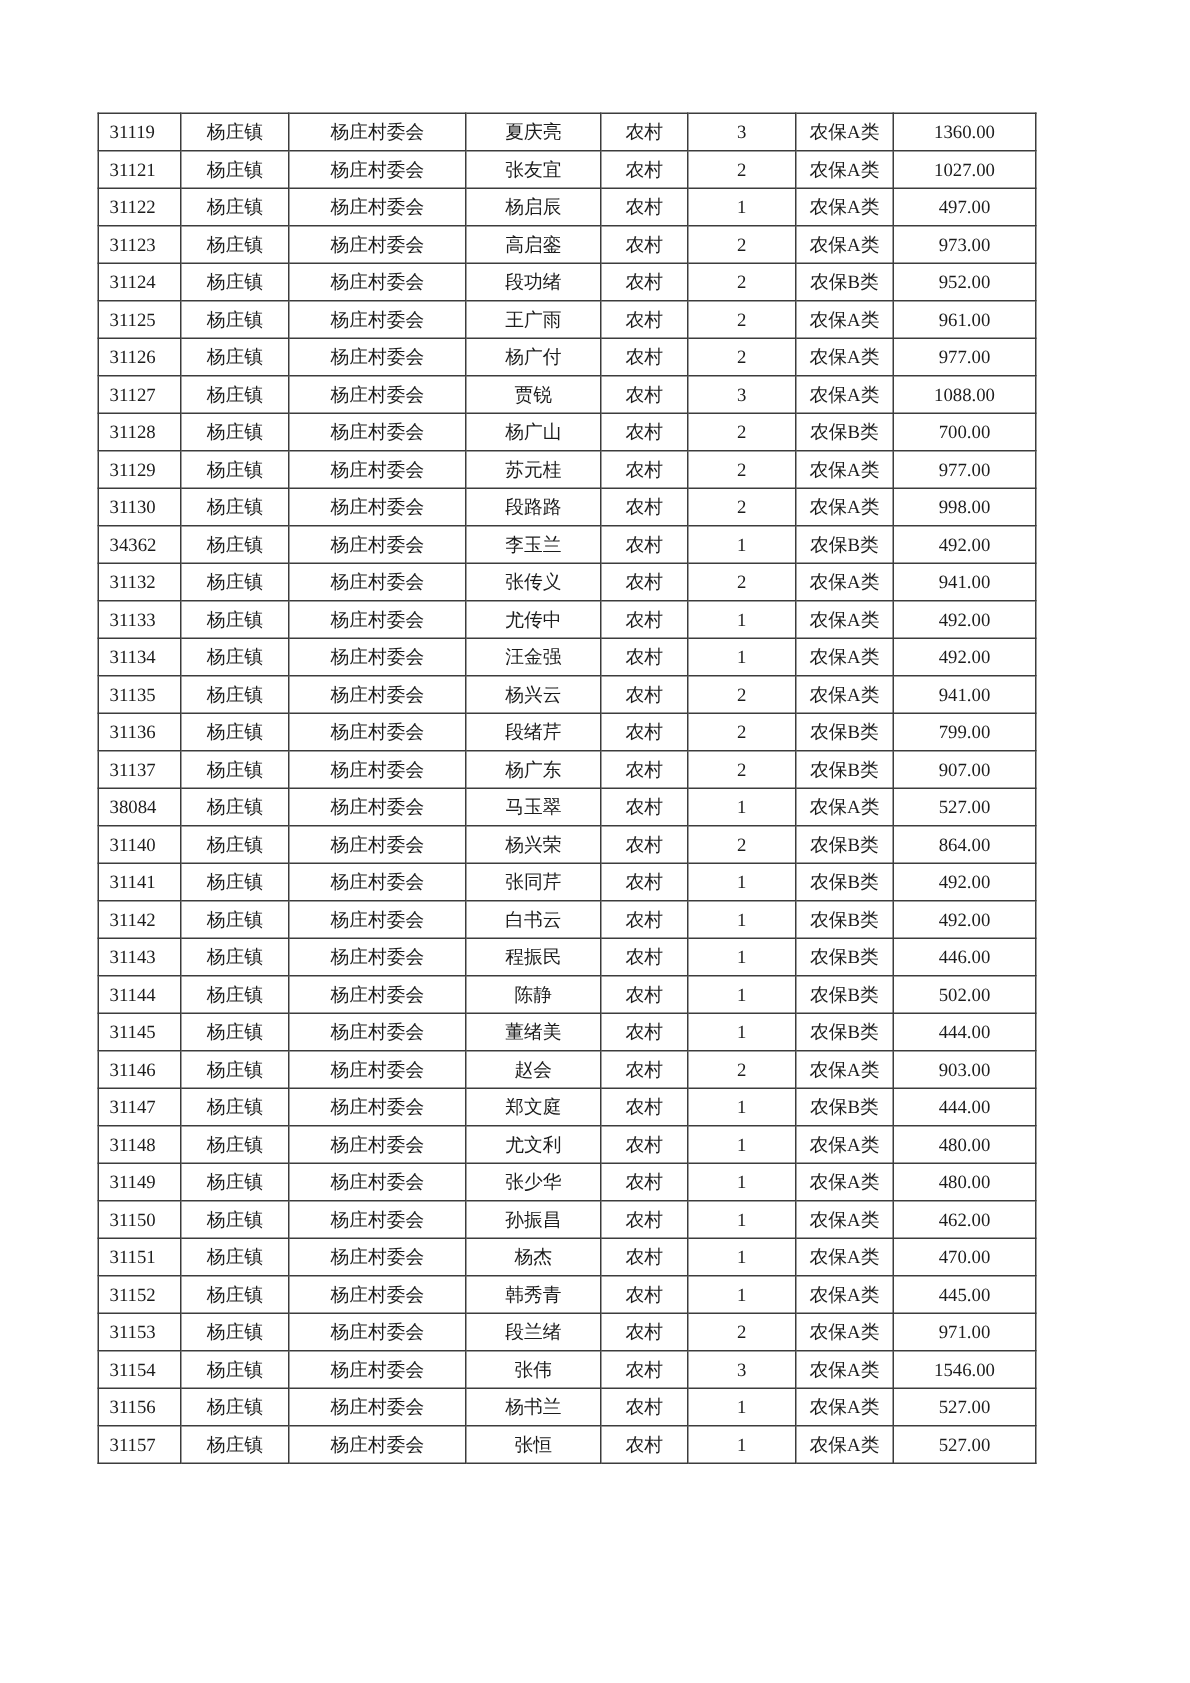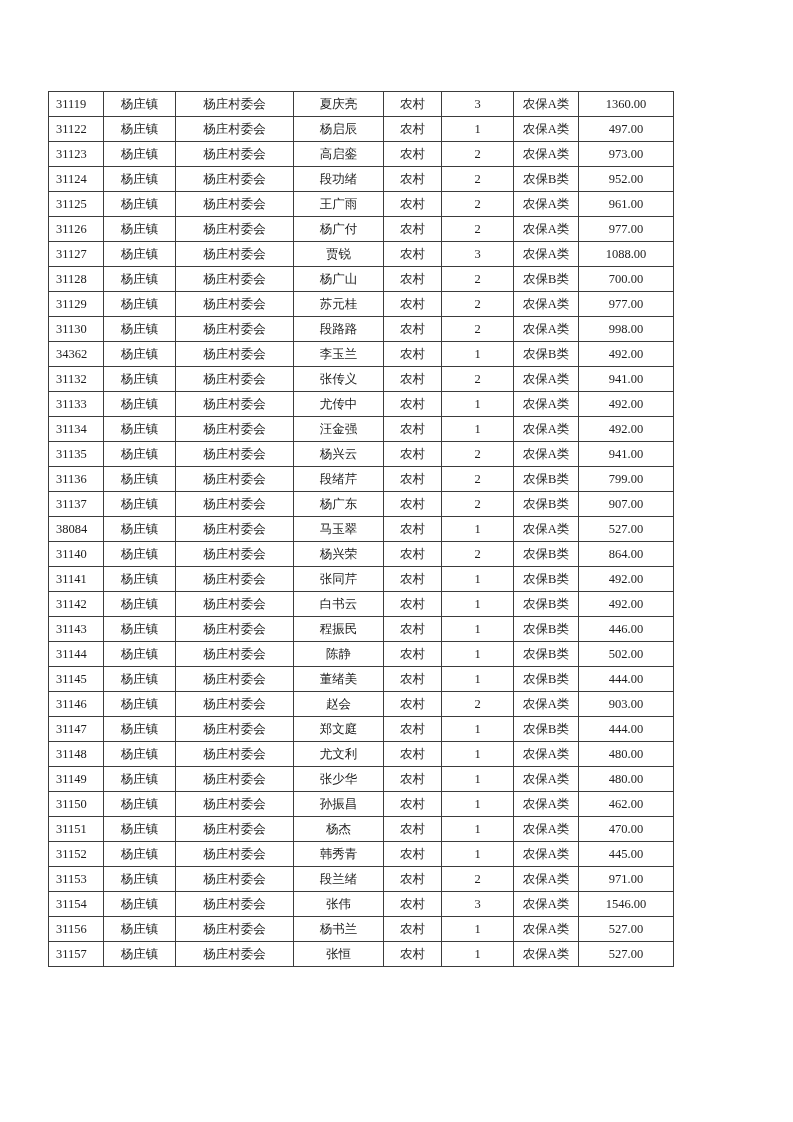--- a/index.html
+++ b/index.html
@@ -10,25 +10,24 @@
   }
   .page {
     position: relative;
     width: 793px;
     height: 1122px;
     background: #ffffff;
     overflow: hidden;
   }
   table.grid {
     position: absolute;
-    left: 48px;
+    left: 65px;
     top: 75px;
     border-collapse: collapse;
     table-layout: fixed;
-    margin-top: 16px;
   }
   table.grid td {
     border: 1px solid #3c3c3c;
     height: 24px;
     font-size: 12.5px;
     line-height: 24px;
     color: #1c1c1c;
     text-align: center;
     padding: 0 3px;
     white-space: nowrap;
@@ -59,20 +58,30 @@
           <td class="c0">31119</td>
           <td class="c1">杨庄镇</td>
           <td class="c2">杨庄村委会</td>
           <td class="c3">夏庆亮</td>
           <td class="c4">农村</td>
           <td class="c5">3</td>
           <td class="c6">农保A类</td>
           <td class="c7">1360.00</td>
         </tr>
         <tr>
+          <td class="c0">31121</td>
+          <td class="c1">杨庄镇</td>
+          <td class="c2">杨庄村委会</td>
+          <td class="c3">张友宜</td>
+          <td class="c4">农村</td>
+          <td class="c5">2</td>
+          <td class="c6">农保A类</td>
+          <td class="c7">1027.00</td>
+        </tr>
+        <tr>
           <td class="c0">31122</td>
           <td class="c1">杨庄镇</td>
           <td class="c2">杨庄村委会</td>
           <td class="c3">杨启辰</td>
           <td class="c4">农村</td>
           <td class="c5">1</td>
           <td class="c6">农保A类</td>
           <td class="c7">497.00</td>
         </tr>
         <tr>

